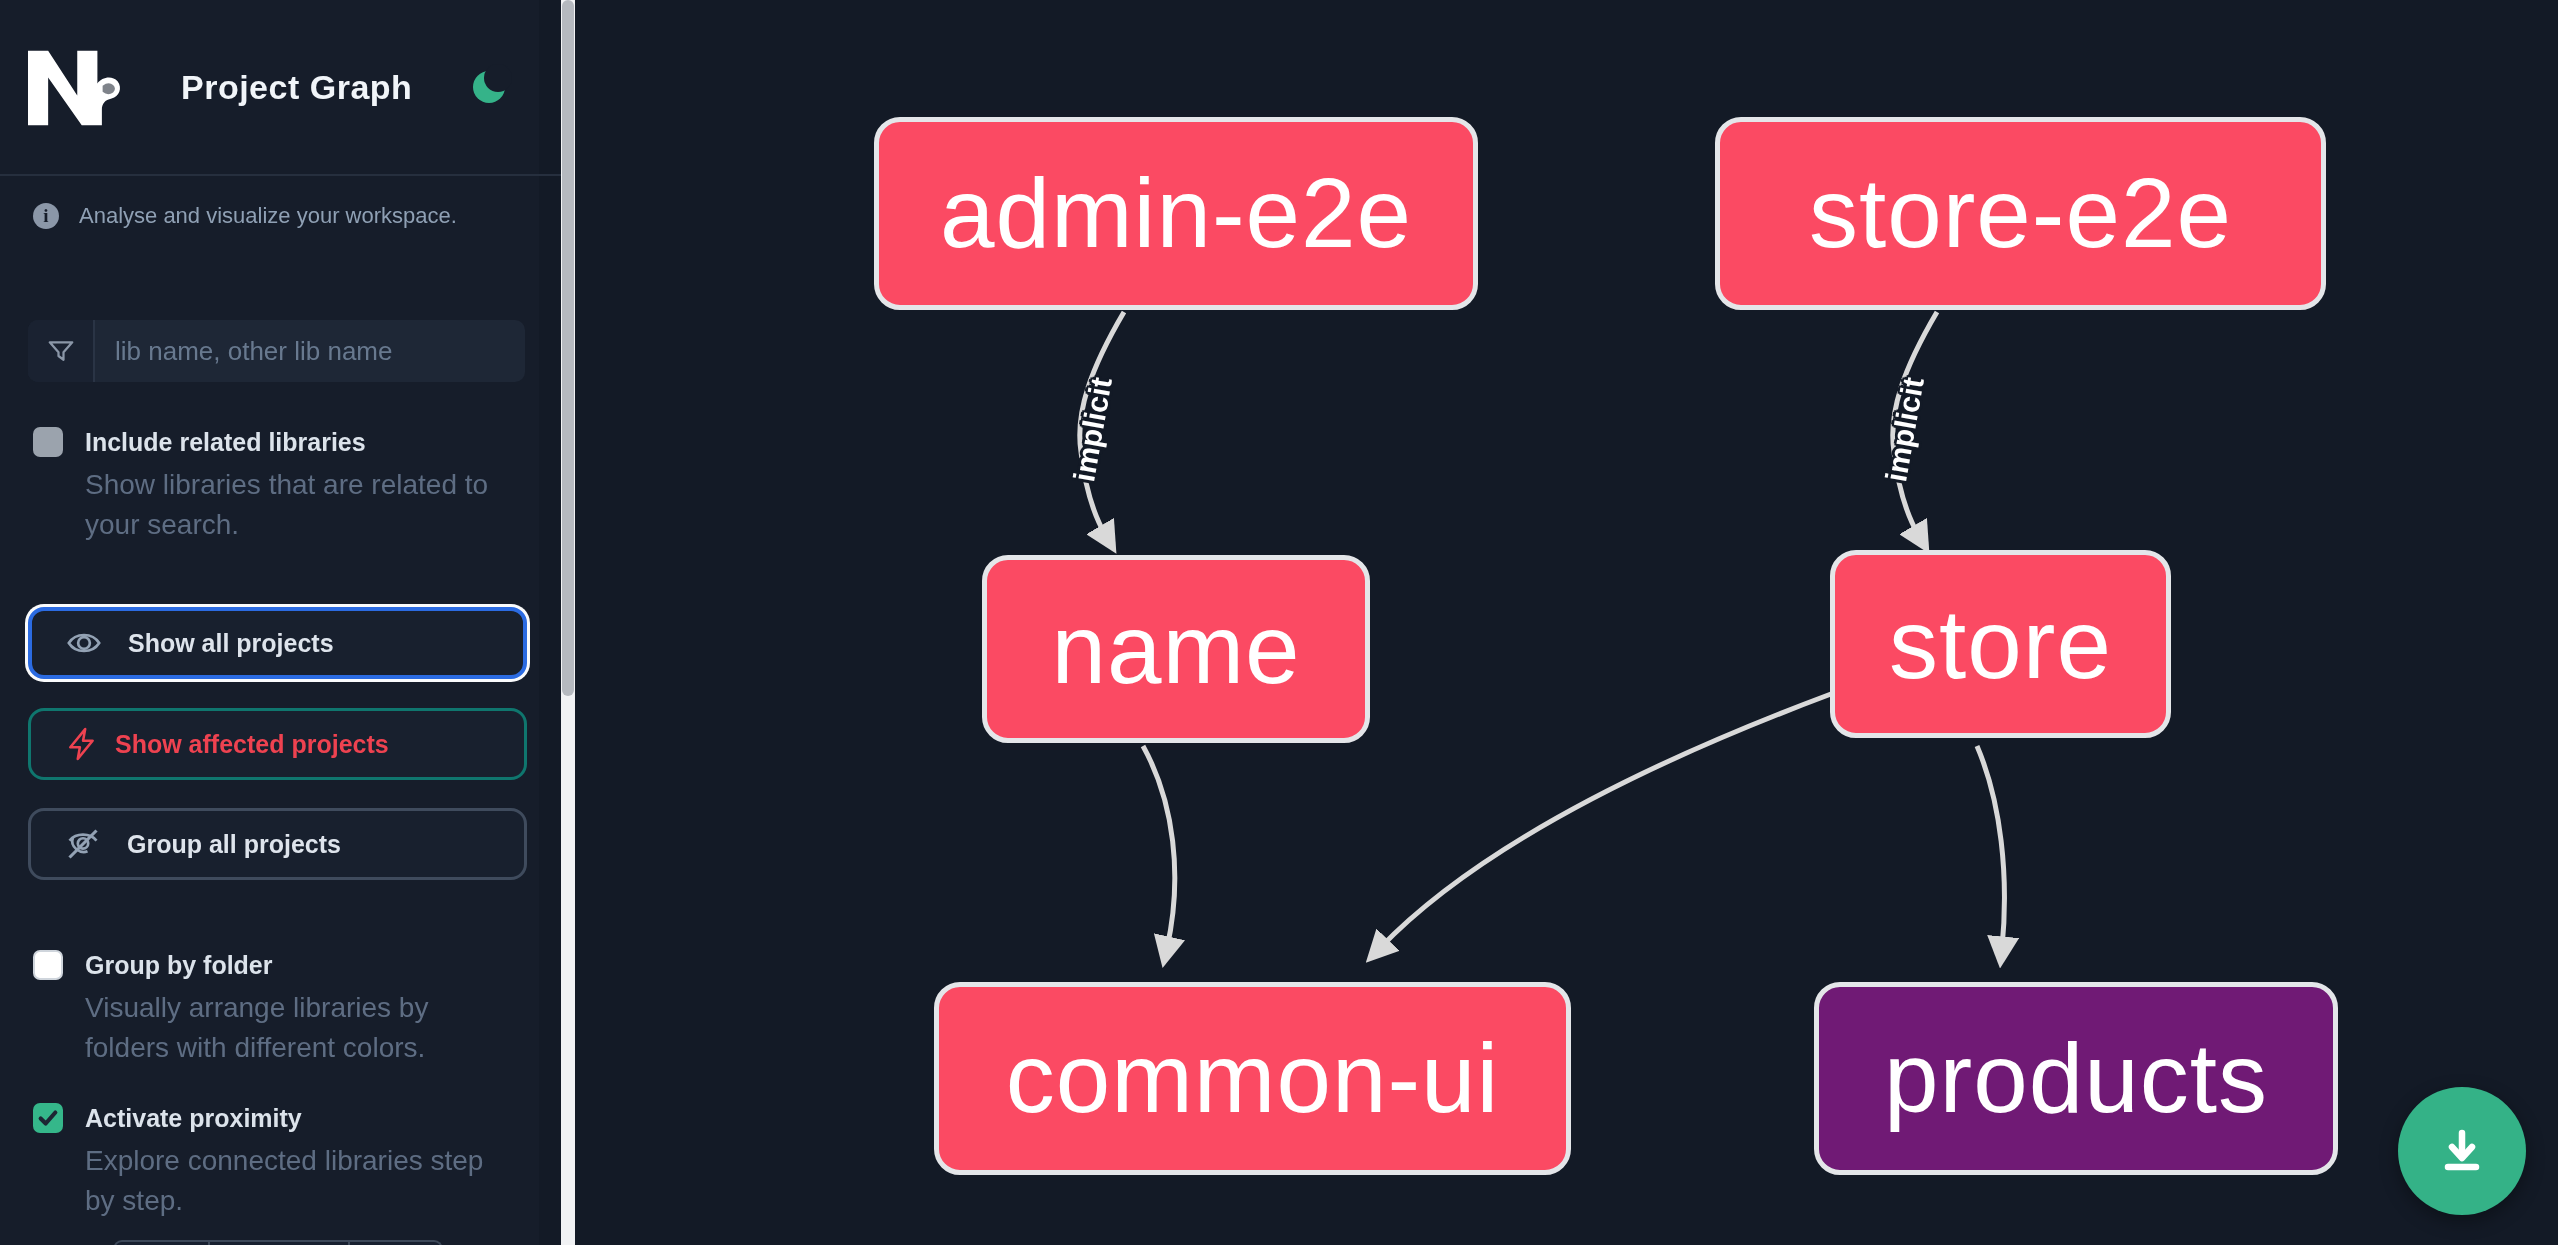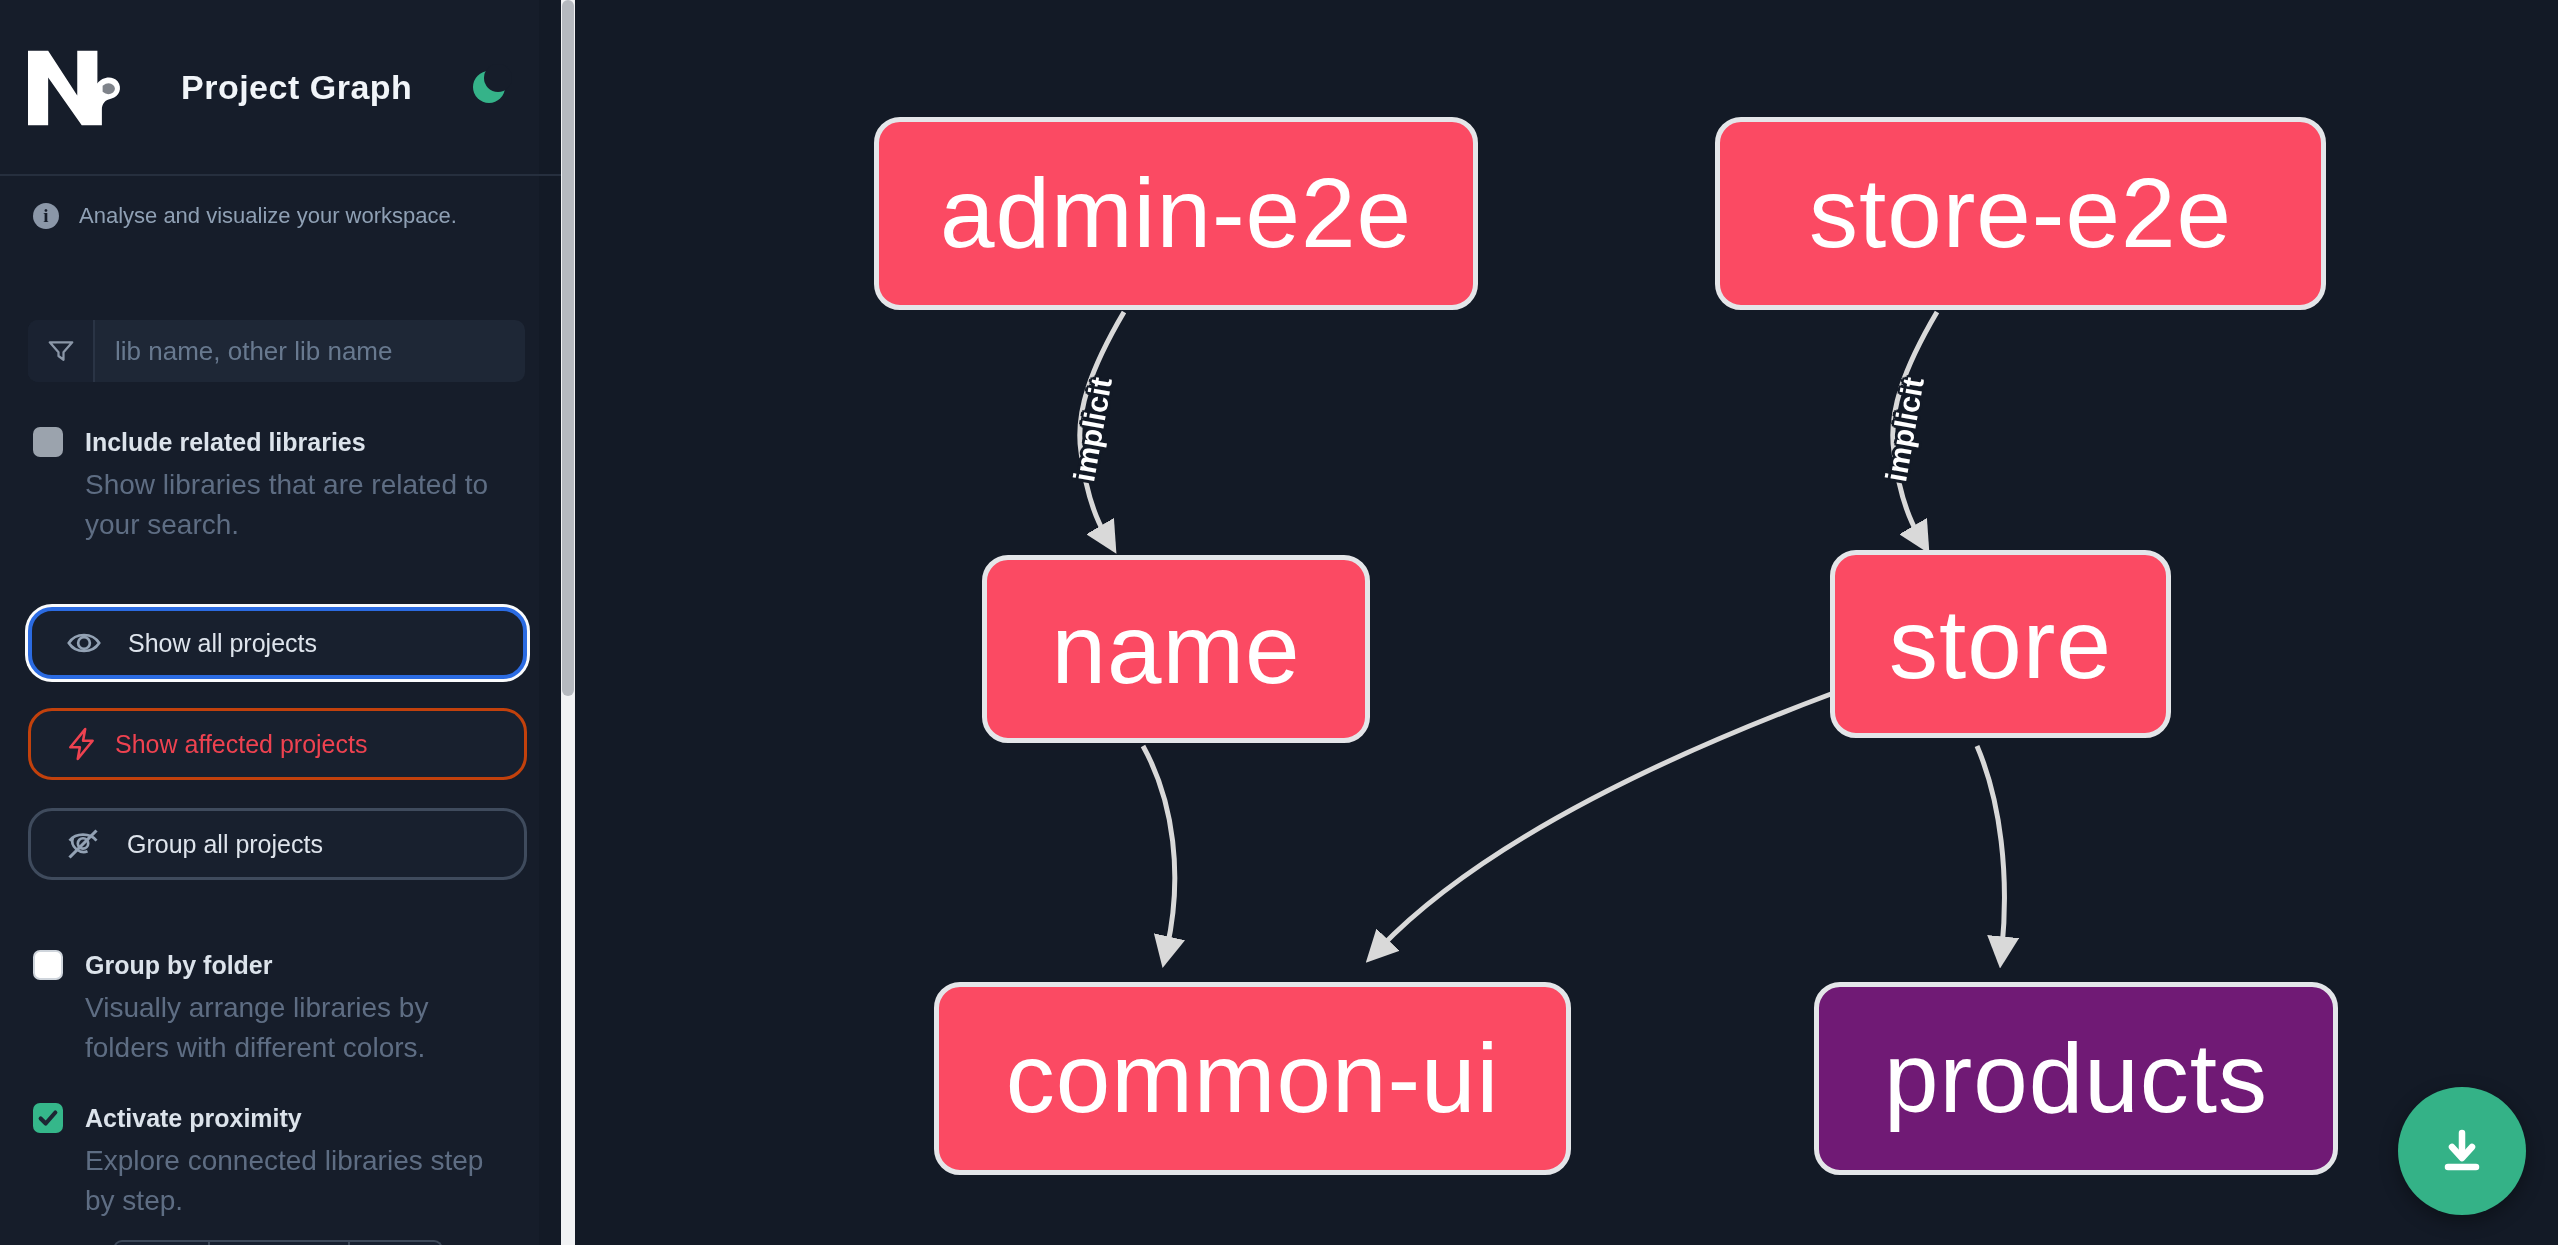--- a/index.html
+++ b/index.html
@@ -30,25 +30,25 @@
   .search input::placeholder { color:#68798f; }
 
   .toggle { position:absolute; left:33px; }
   .checkbox { position:absolute; left:0; top:2px; width:30px; height:30px; border-radius:7px; }
   .cb-gray  { background:#9ba3ad; }
   .cb-white { background:#ffffff; border:2px solid #cfd5dc; }
   .cb-green { background:#35b78a; display:flex; align-items:center; justify-content:center; }
   .toggle-label { margin-left:52px; font-size:25px; font-weight:700; color:#dce3eb; line-height:34px; }
   .toggle-desc  { margin-left:52px; margin-top:6px; width:418px; font-size:28px; line-height:40px; color:#5e6d83; }
 
-  .sb-btn { position:absolute; left:28px; width:499px; height:72px; border-radius:24px; background:#18202e;
+  .sb-btn { position:absolute; left:28px; width:499px; height:72px; border-radius:16px; background:#18202e;
     display:flex; align-items:center; padding-left:34px; gap:26px; cursor:pointer;
-    font-size:25px; font-weight:400; color:#dee4ec; }
+    font-size:25px; font-weight:700; color:#dee4ec; }
   .btn-show-all  { top:607px; border:4px solid #2b6be2; box-shadow:0 0 0 3px #fafbfc; }
-  .btn-affected  { top:708px; border:3px solid #c2410c; color:#ee4250;gap:16px; }
+  .btn-affected  { top:708px; border:3px solid #0f766e; color:#ee4250;gap:16px; }
   .btn-hide      { top:808px; border:3px solid #3f4b5d; }
 
   .stepper { position:absolute; left:113px; top:1240px; width:330px; height:14px;
     border:2px solid #3d4859; border-bottom:none; border-radius:9px 9px 0 0; background:#182030; display:flex; }
   .stepper .seg { border-right:2px solid #3d4859; }
 
   
   .sb-scroll { position:absolute; left:561px; top:0; width:14px; height:1245px; background:#f1f2f4; }
   .sb-thumb  { position:absolute; left:1px; top:0; width:12px; height:696px; border-radius:7px; background:#b5b9bf; }
 

